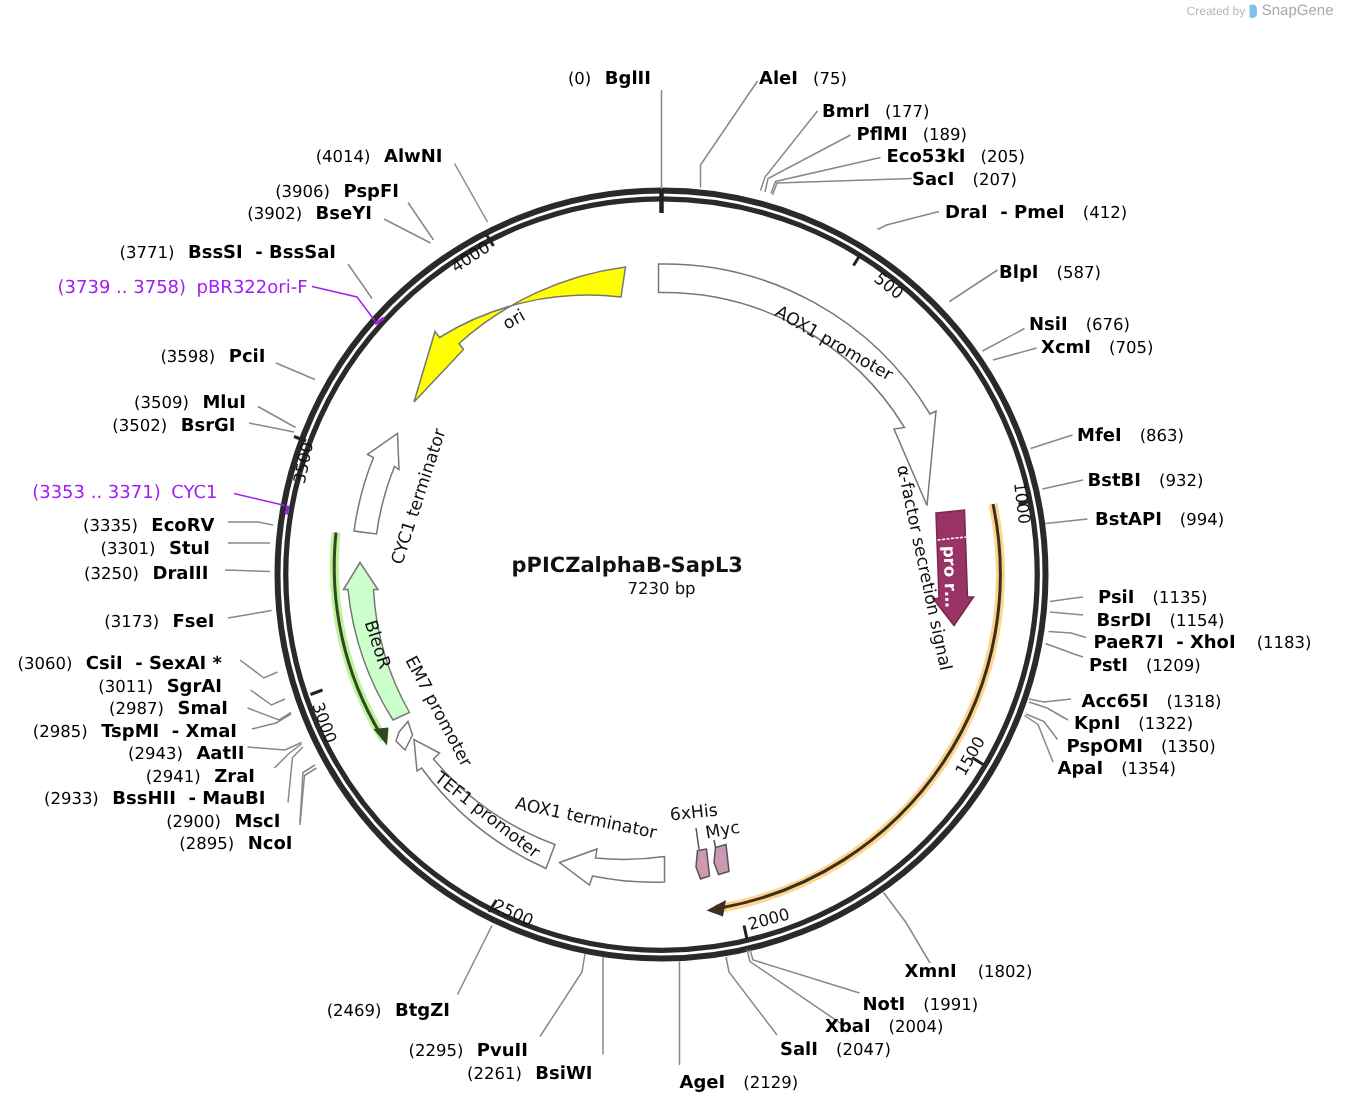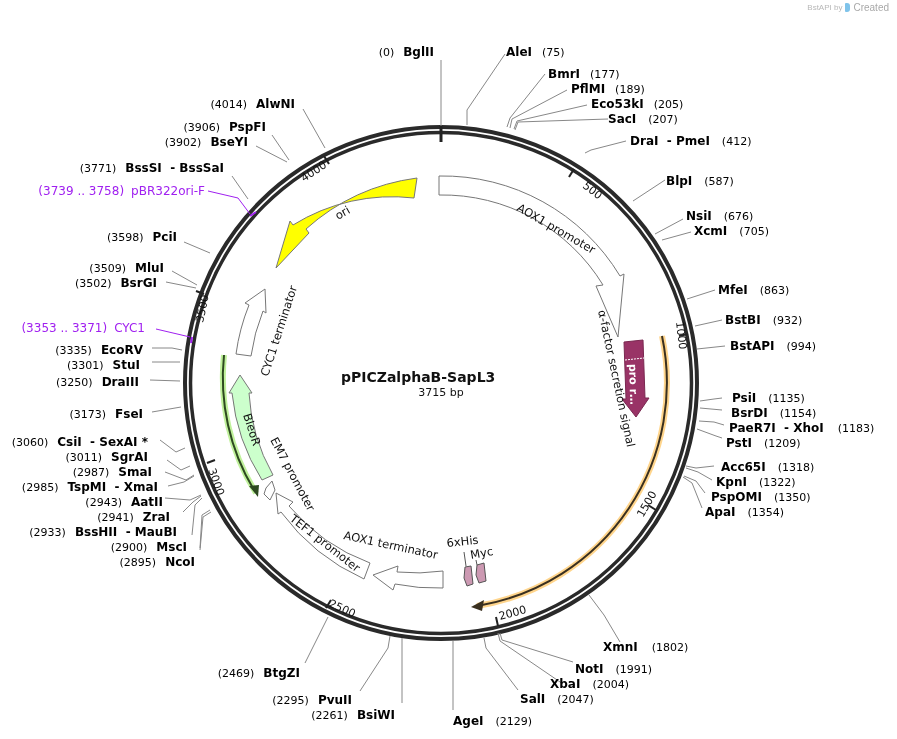--- a/index.html
+++ b/index.html
@@ -18,23 +18,23 @@
   .site-name { font-weight: bold; font-size: 12px; fill: #000; }
   .site-pos { font-size: 11px; fill: #000; }
   .primer { font-size: 12px; fill: #a020f0; }
   .feat-label { font-size: 11.5px; fill: #111; }
   .tick-label { font-size: 11px; fill: #111; }
 </style>
 </head>
 <body>
 
 <div class="brand">
-  <span>BstAPI by</span>
+  <span>Created by</span>
   <span class="logo"></span>
-  <span class="sg">Created</span>
+  <span class="sg">SnapGene</span>
 </div>
 
 <svg id="map" width="897" height="739" viewBox="0 0 897 739">
 
   <g>
     <circle cx="441" cy="383" r="256" fill="none" stroke="#2a2a2a" stroke-width="4"></circle>
     <circle cx="441" cy="383" r="250.5" fill="none" stroke="#2a2a2a" stroke-width="3.5"></circle>
   </g>
 
   <line x1="441" y1="126" x2="441" y2="142" stroke="#222" stroke-width="3"></line>
@@ -228,13 +228,13 @@
     <text x="395" y="719"><tspan class="site-pos">(2261)</tspan><tspan class="site-name" dx="9">BsiWI</tspan></text>
   </g>
 
   <g text-anchor="end">
     <text class="primer" x="205" y="195"><tspan>(3739 .. 3758)</tspan><tspan dx="7">pBR322ori-F</tspan></text>
     <text class="primer" x="145" y="332"><tspan>(3353 .. 3371)</tspan><tspan dx="7">CYC1</tspan></text>
   </g>
 </svg>
 
 <div class="title">pPICZalphaB-SapL3</div>
-<div class="subtitle">3715 bp</div>
+<div class="subtitle">7230 bp</div>
 
 </body></html>

